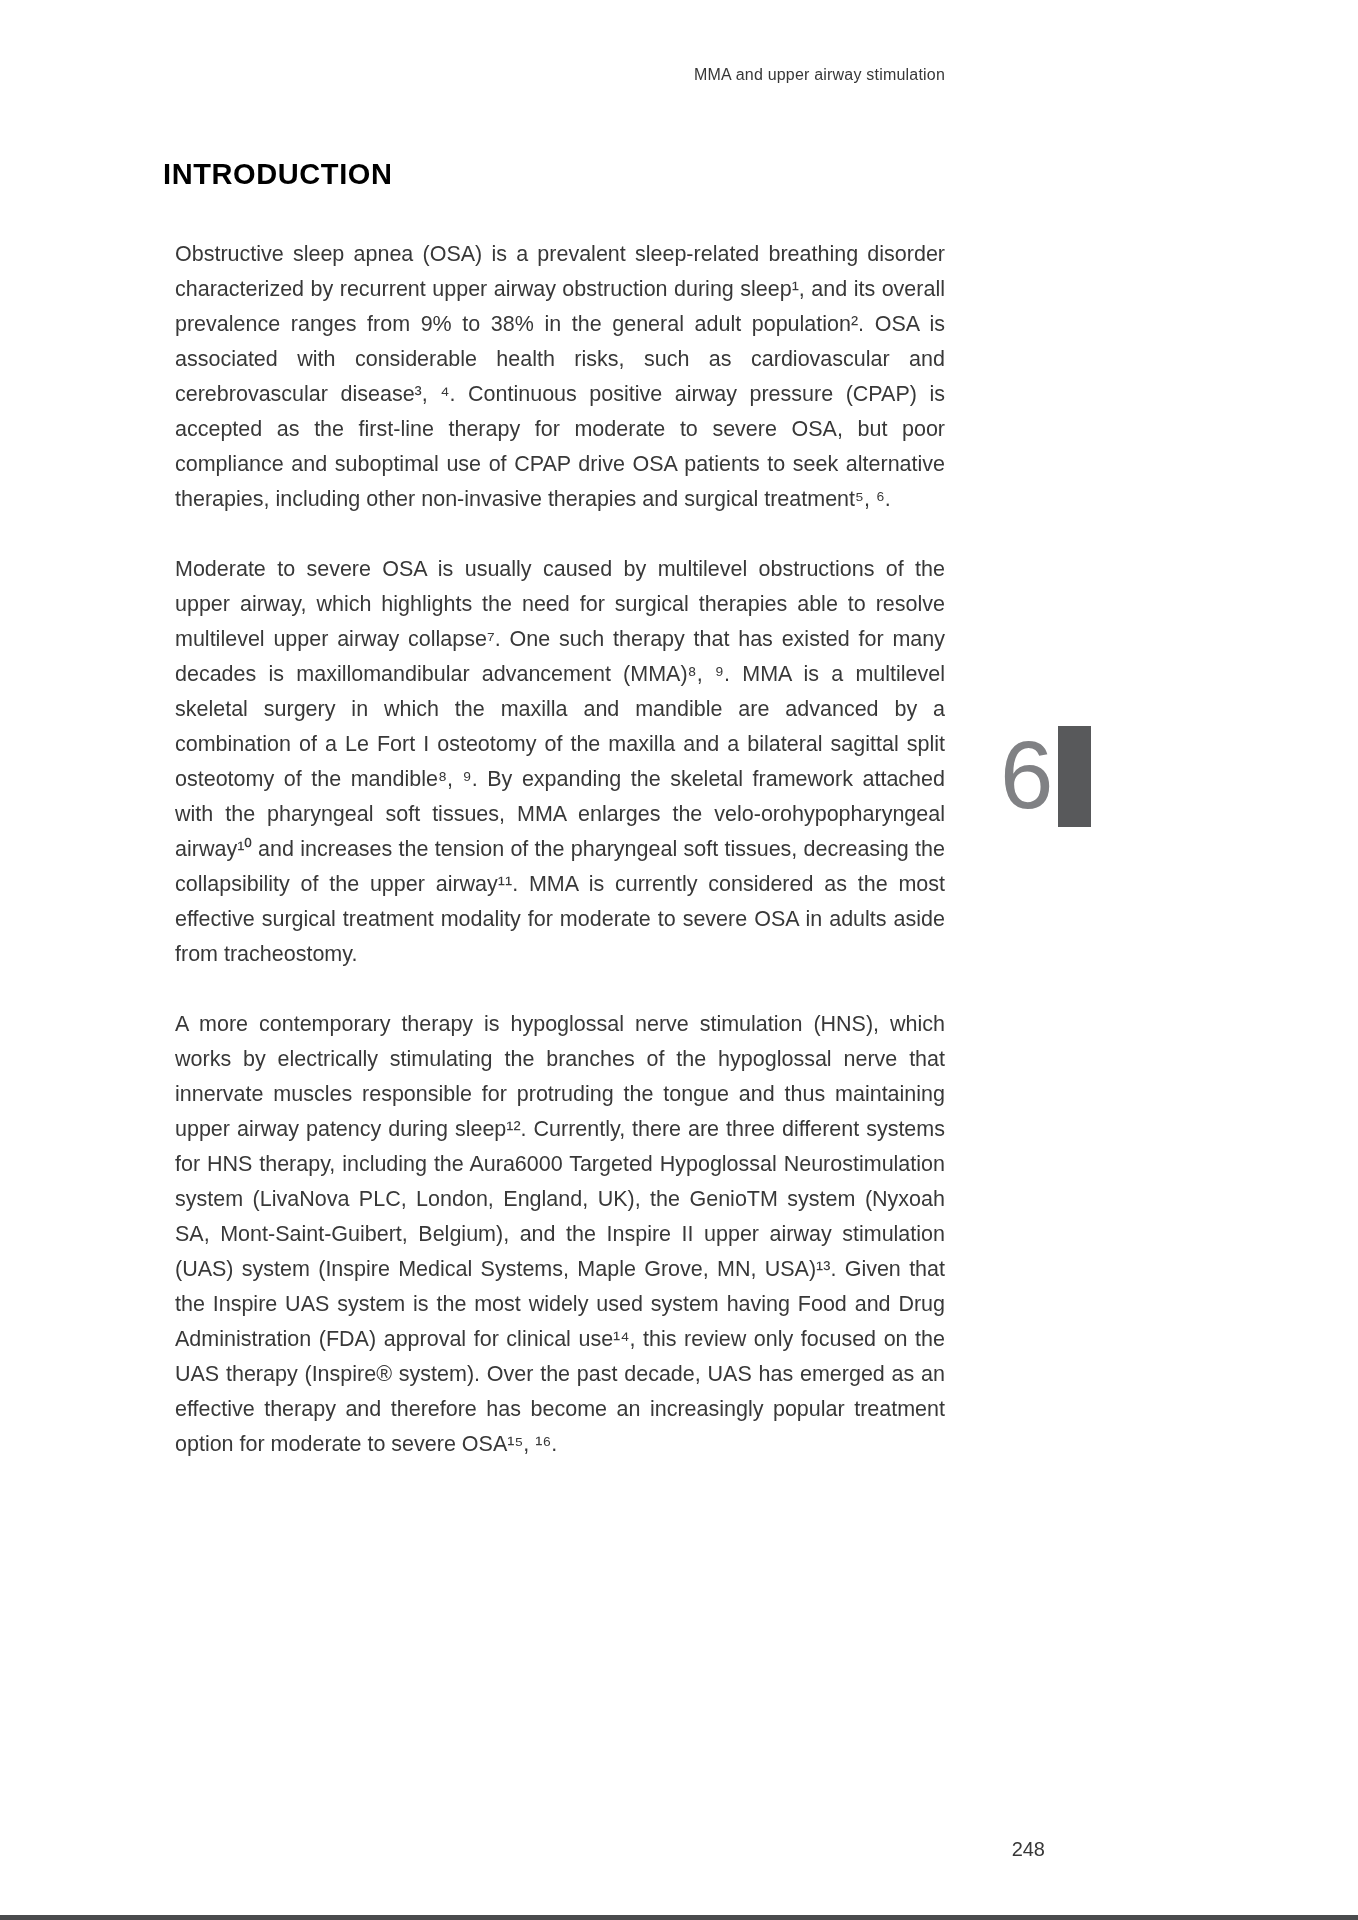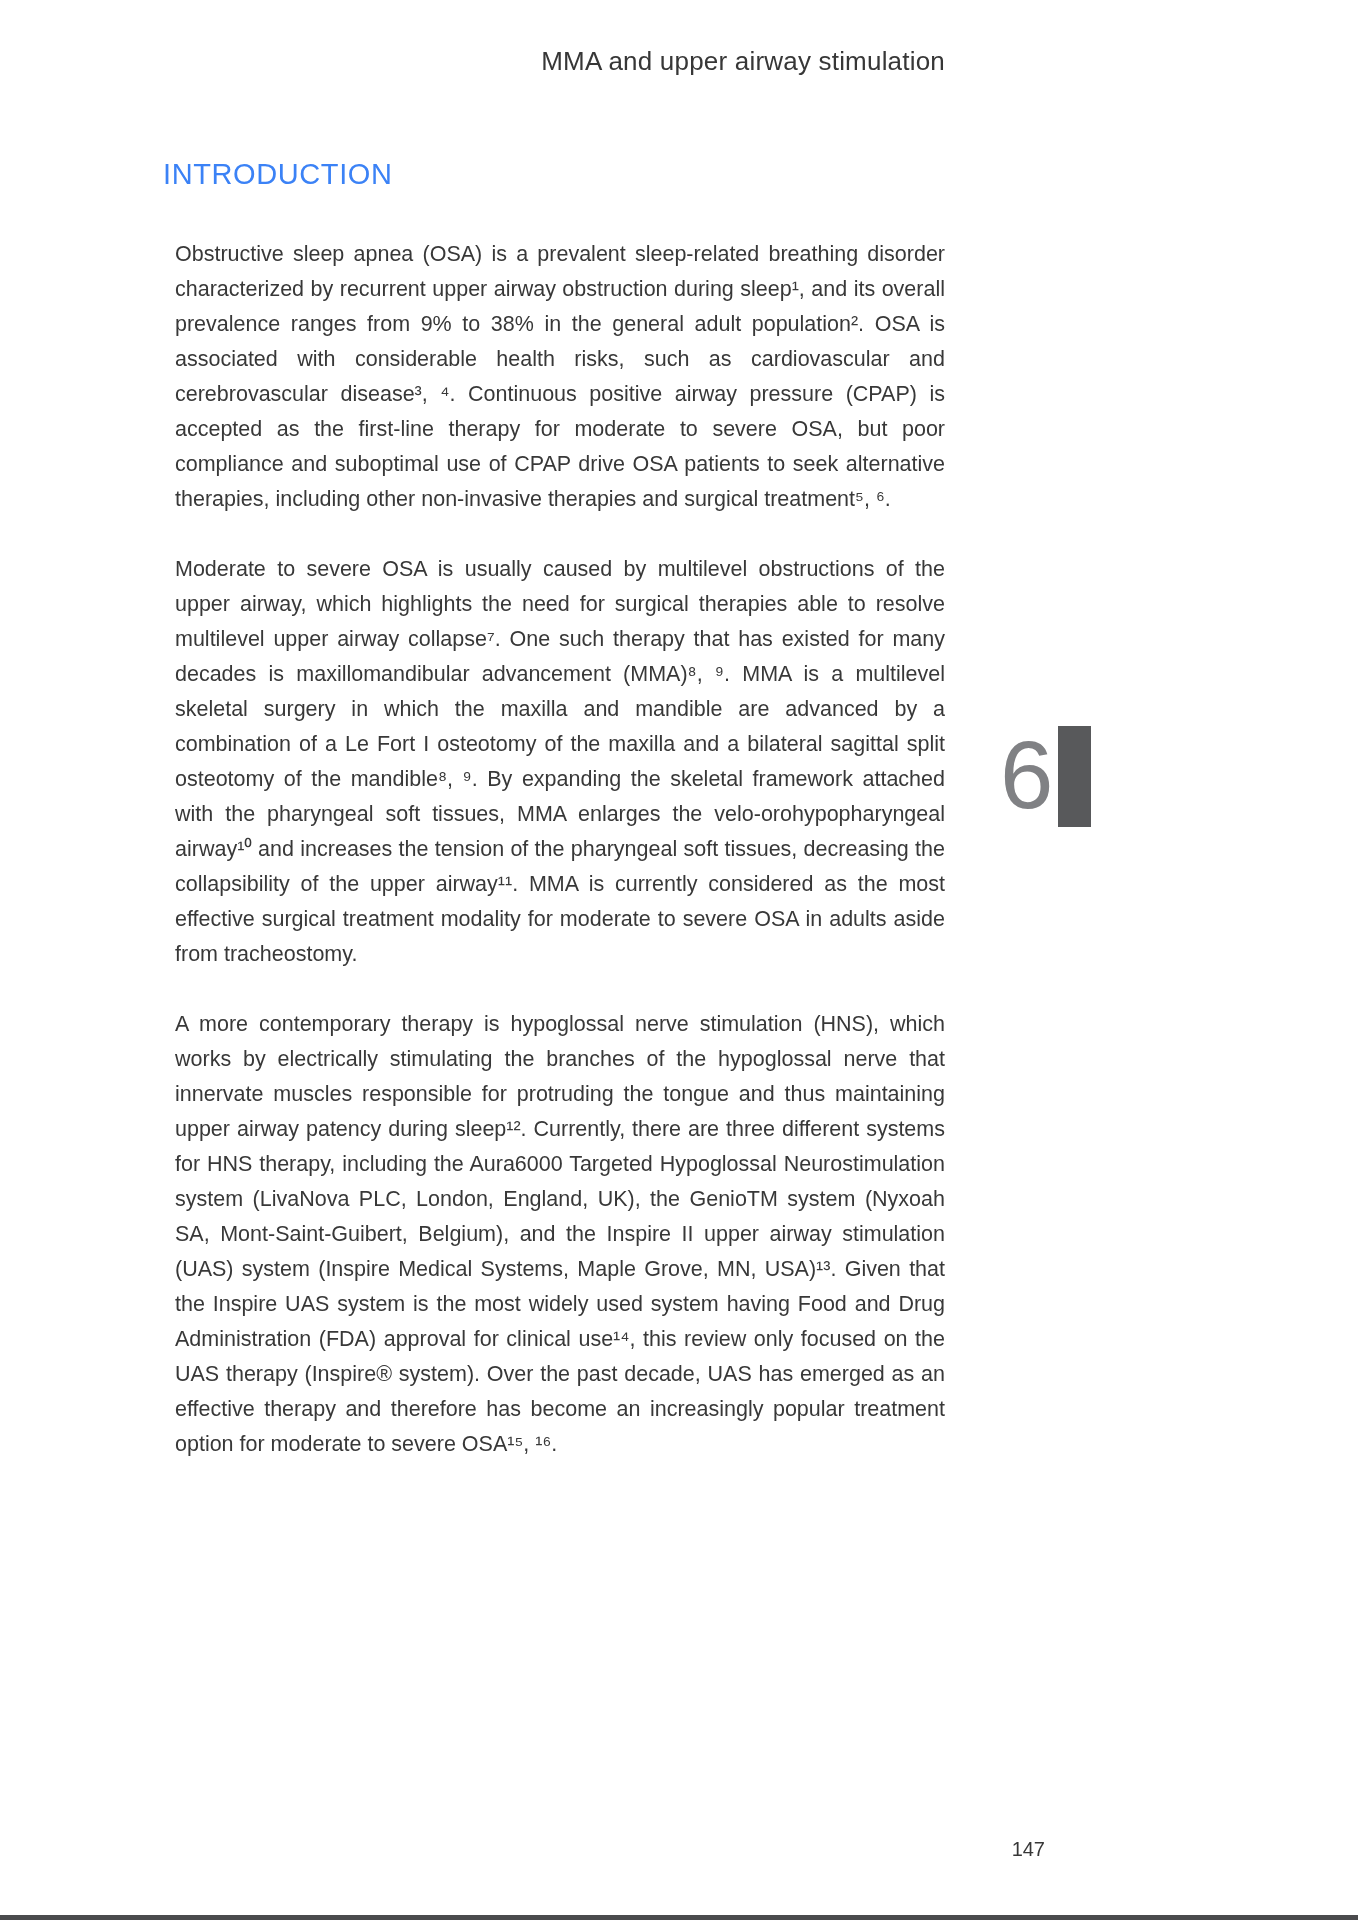--- a/index.html
+++ b/index.html
@@ -10,38 +10,38 @@
   .page {
     position: relative;
     width: 1358px;
     height: 1920px;
     background: #ffffff;
     font-family: "Liberation Sans", sans-serif;
     overflow: hidden;
   }
   .running-head {
     position: absolute;
-    top: 46px;
+    top: 66px;
     right: 413px;
-    font-size: 26px;
+    font-size: 16px;
     color: #373737;
     letter-spacing: 0.2px;
   }
   .content {
     position: absolute;
     left: 163px;
     top: 158px;
     width: 782px;
   }
   .section-title {
     margin: 0 0 46px 0;
     font-size: 29px;
-    font-weight: normal;
+    font-weight: bold;
     letter-spacing: 0.6px;
-    color: #3b82f6;
+    color: #000000;
   }
   .body-paragraph {
     margin: 0 0 35px 12px;
     font-size: 21.5px;
     line-height: 35px;
     text-align: justify;
     color: #383838;
   }
   .chapter-marker {
     position: absolute;
@@ -96,17 +96,17 @@
     <p class="body-paragraph">Moderate to severe OSA is usually caused by multilevel obstructions of the upper airway, which highlights the need for surgical therapies able to resolve multilevel upper airway collapse⁷. One such therapy that has existed for many decades is maxillomandibular advancement (MMA)⁸, ⁹. MMA is a multilevel skeletal surgery in which the maxilla and mandible are advanced by a combination of a Le Fort I osteotomy of the maxilla and a bilateral sagittal split osteotomy of the mandible⁸, ⁹. By expanding the skeletal framework attached with the pharyngeal soft tissues, MMA enlarges the velo-orohypopharyngeal airway¹⁰ and increases the tension of the pharyngeal soft tissues, decreasing the collapsibility of the upper airway¹¹. MMA is currently considered as the most effective surgical treatment modality for moderate to severe OSA in adults aside from tracheostomy.</p>
 
     <p class="body-paragraph">A more contemporary therapy is hypoglossal nerve stimulation (HNS), which works by electrically stimulating the branches of the hypoglossal nerve that innervate muscles responsible for protruding the tongue and thus maintaining upper airway patency during sleep¹². Currently, there are three different systems for HNS therapy, including the Aura6000 Targeted Hypoglossal Neurostimulation system (LivaNova PLC, London, England, UK), the GenioTM system (Nyxoah SA, Mont-Saint-Guibert, Belgium), and the Inspire II upper airway stimulation (UAS) system (Inspire Medical Systems, Maple Grove, MN, USA)¹³. Given that the Inspire UAS system is the most widely used system having Food and Drug Administration (FDA) approval for clinical use¹⁴, this review only focused on the UAS therapy (Inspire® system). Over the past decade, UAS has emerged as an effective therapy and therefore has become an increasingly popular treatment option for moderate to severe OSA¹⁵, ¹⁶.</p>
   </main>
 
   <aside class="chapter-marker">
     <span class="chapter-number">6</span>
     <span class="chapter-tab"></span>
   </aside>
 
-  <footer class="page-number">147</footer>
+  <footer class="page-number">248</footer>
 
   <div class="page-bottom-edge"></div>
 
 </div>
 
 </body></html>

